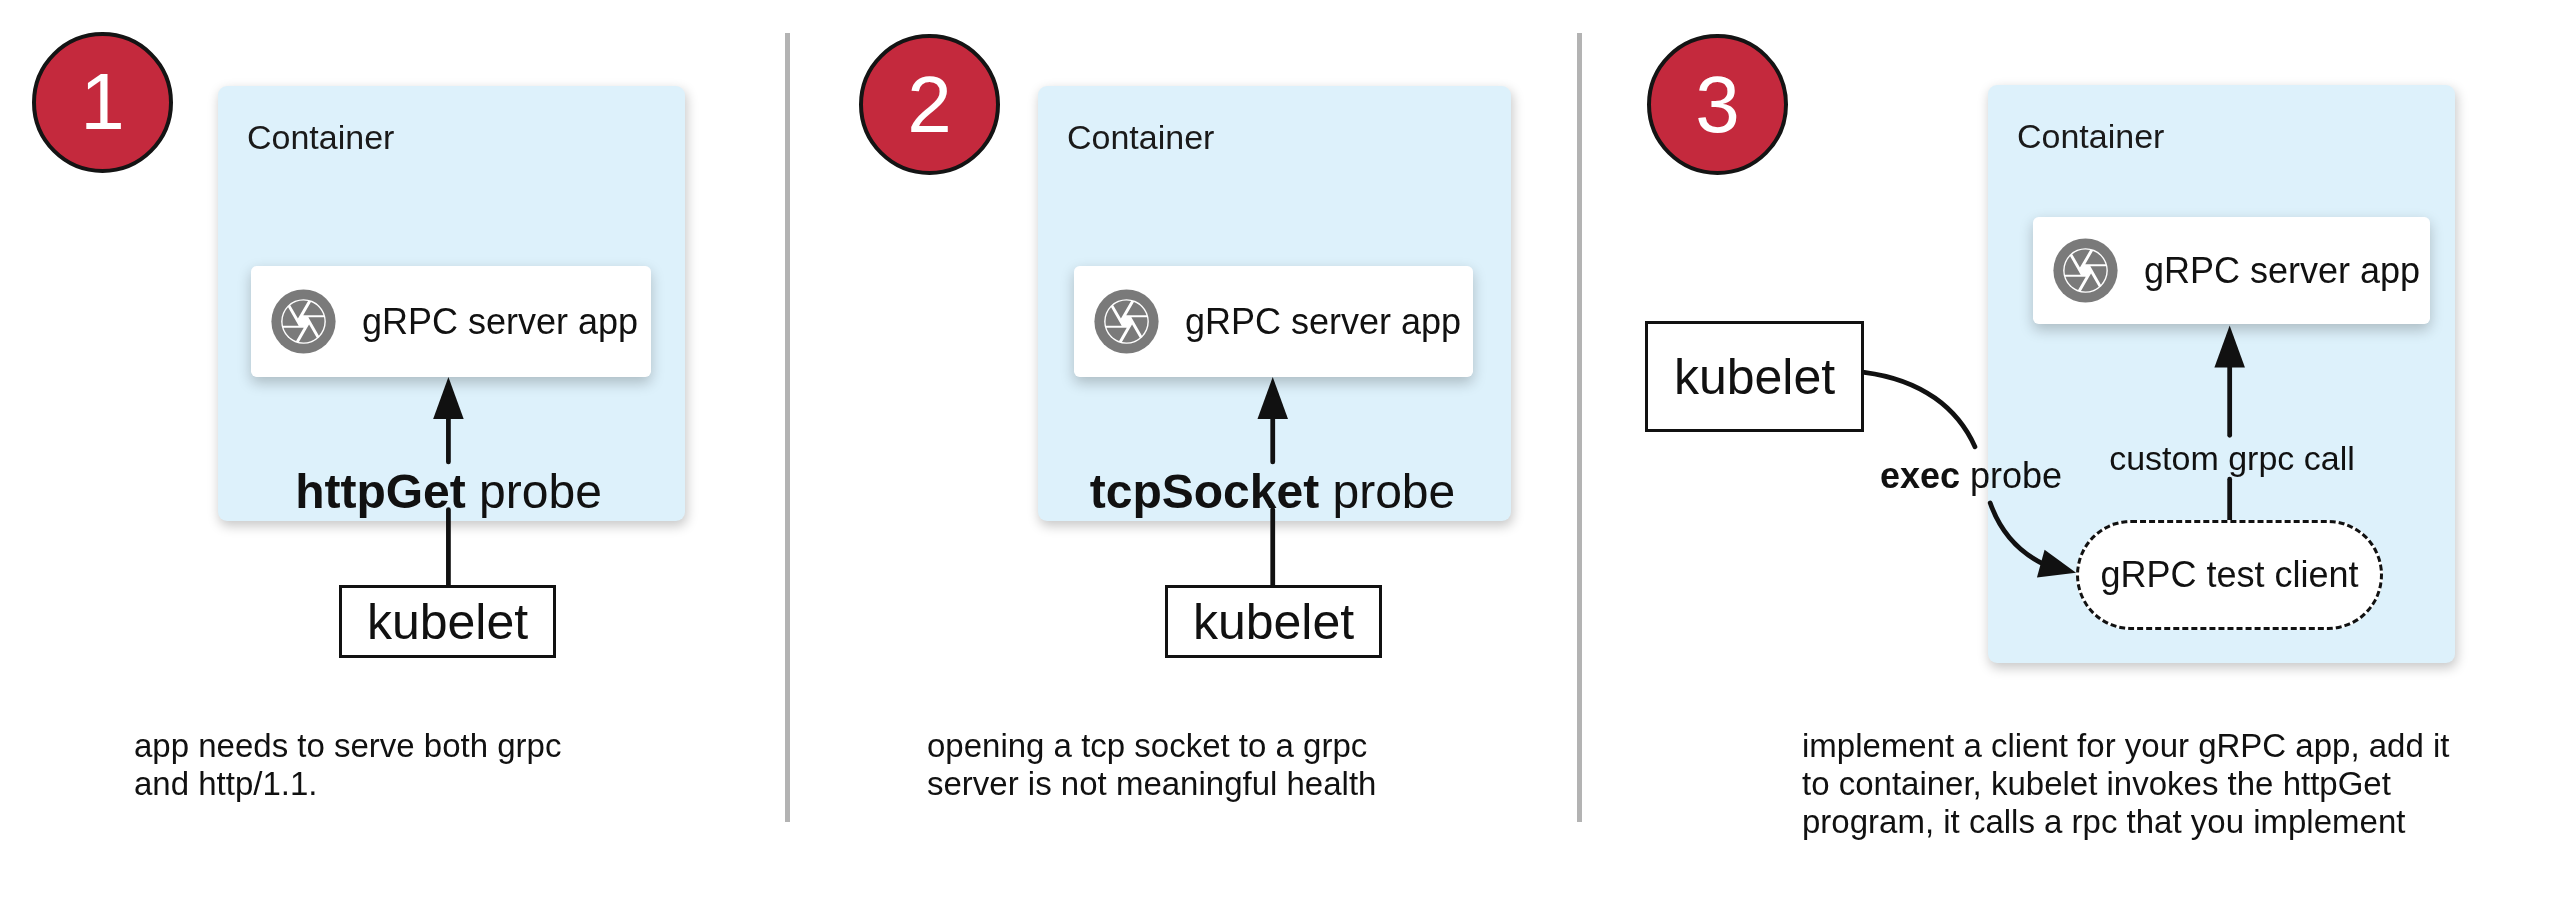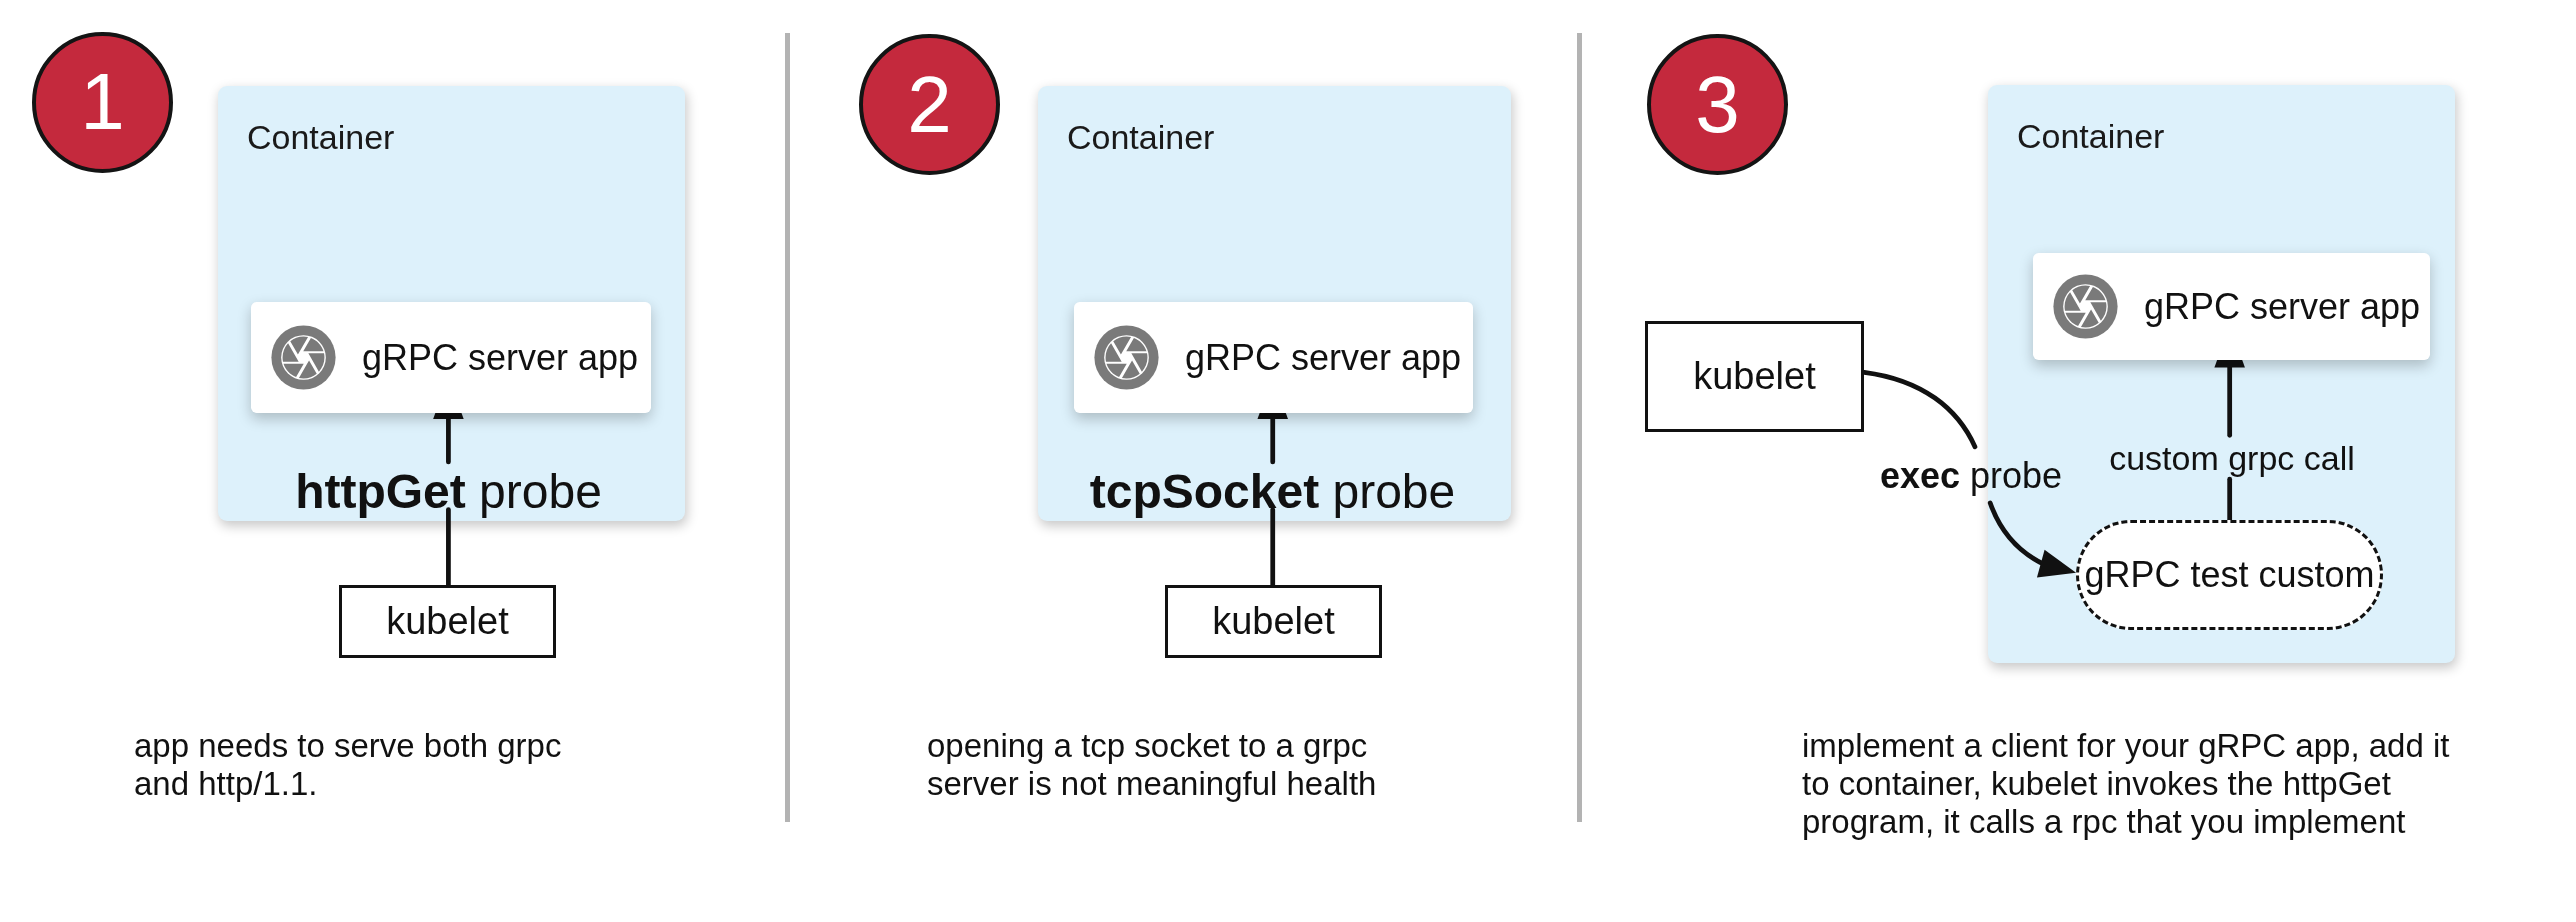--- a/index.html
+++ b/index.html
@@ -17,27 +17,26 @@
   .container-box{
     position:absolute;background:#ddf1fb;border-radius:9px;
     box-shadow:1.9px 4.8px 11.4px rgba(0,0,0,0.22);z-index:1;
   }
   .container-label{position:absolute;left:29px;top:32px;font-size:34px;color:#1a1a1a;}
   .app-box{
     position:absolute;background:#ffffff;border-radius:5.7px;
     box-shadow:0 5.7px 13.4px rgba(0,0,0,0.22);
     display:flex;align-items:center;padding-left:19px;box-sizing:border-box;
     z-index:3;
-    margin-top:36px;
   }
   .app-box .label{font-size:36px;margin-left:25px;white-space:nowrap;}
   .aperture{flex:0 0 auto;display:block;}
   .kubelet-box{
     position:absolute;background:#ffffff;border:3.8px solid #111111;box-sizing:border-box;
-    display:flex;align-items:center;justify-content:center;font-size:38px;z-index:3;
+    display:flex;align-items:center;justify-content:center;font-size:50px;z-index:3;
   }
   .probe-label{
     position:absolute;width:477px;text-align:center;font-size:48px;z-index:3;white-space:nowrap;
   }
   .probe-label b{font-weight:bold;}
   .note{
     position:absolute;width:687px;text-align:left;font-size:33px;line-height:38px;z-index:3;
   }
   .call-label{position:absolute;width:382px;text-align:center;font-size:34px;z-index:3;white-space:nowrap;}
   .stadium{
@@ -165,21 +164,21 @@
     <span>kubelet</span>
   </div>
 
   <div class="probe-label" style="left:1780px;top:455px;width:382px;font-size:36px;">
     <b>exec</b><span> probe</span>
   </div>
 
   <div class="call-label" style="left:2041px;top:439px;">custom grpc call</div>
 
   <div class="stadium" style="left:2076px;top:520px;width:307px;height:110px;">
-    <span>gRPC test custom</span>
+    <span>gRPC test client</span>
   </div>
 
   <div class="note" style="left:1802px;top:727px;">
     <div>implement a client for your gRPC app, add it</div>
     <div>to container, kubelet invokes the httpGet</div>
     <div>program, it calls a rpc that you implement</div>
   </div>
 
 </div>
 

